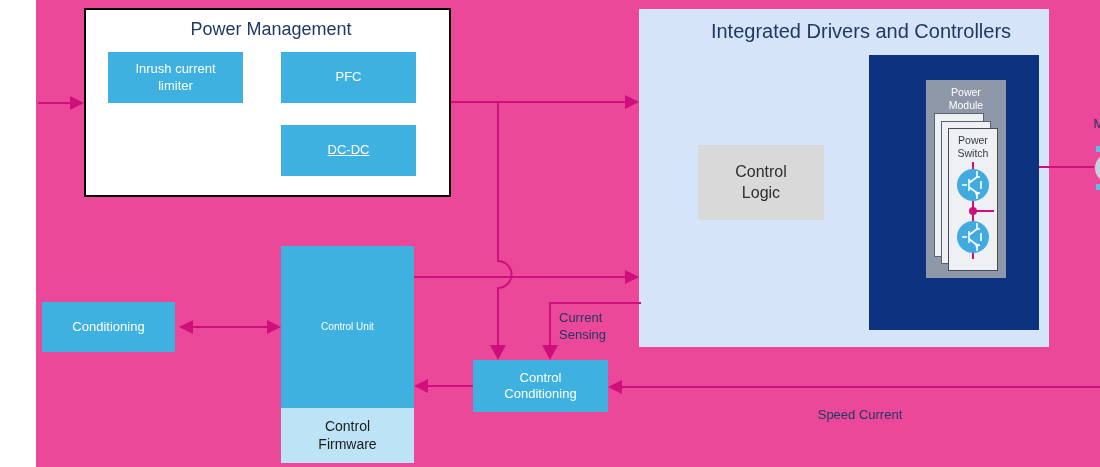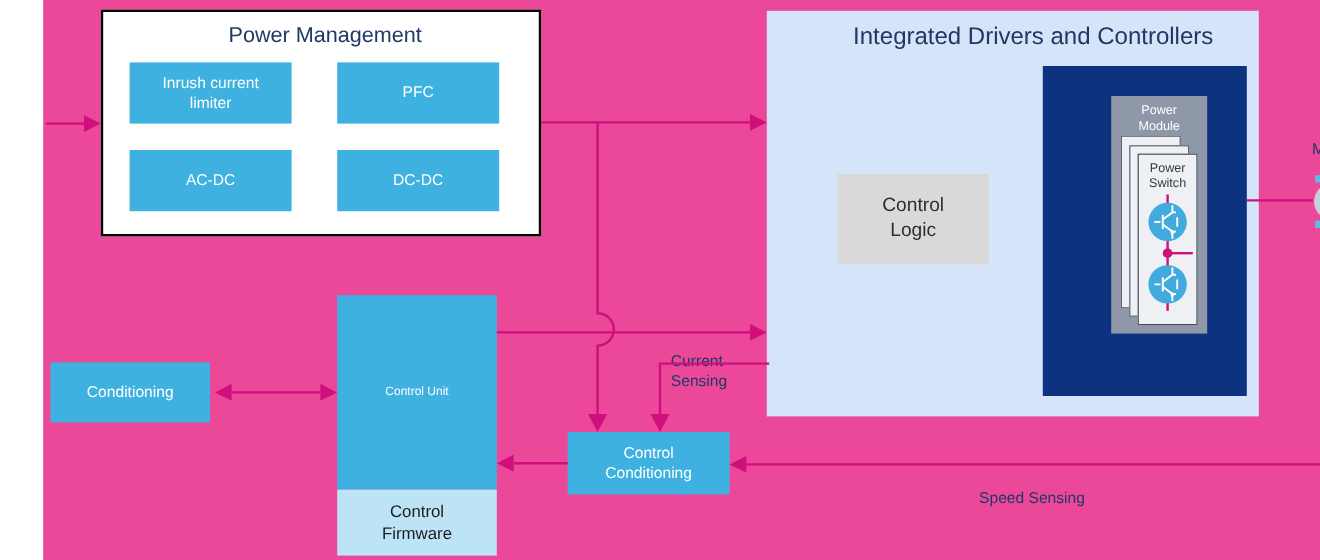--- a/index.html
+++ b/index.html
@@ -54,22 +54,21 @@
 </head>
 <body>
 
 <div id="stage">
 
   <div class="abs pm-box" style="left:48px;top:8px;width:367px;height:189px;"></div>
   <div class="abs pm-title lbl" style="left:90px;top:19px;width:290px;">Power Management</div>
   <div class="abs blue-block lbl" style="left:245px;top:52px;width:135px;height:51px;">PFC</div>
   <div class="abs blue-block lbl" style="left:72px;top:52px;width:135px;height:51px;">Inrush current
 limiter</div>
-  <div class="abs blue-block lbl" style="left:72px;top:125px;width:135px;height:51px;">AC-DC</div>
-  <div class="abs blue-block lbl" style="left:245px;top:125px;width:135px;height:51px;">DC-DC</div>
+  <div class="abs blue-block lbl" style="left:245px;top:125px;width:135px;height:51px;text-decoration:underline;">DC-DC</div>
 
   <div class="abs panel" style="left:603px;top:9px;width:410px;height:338px;"></div>
   <div class="abs panel-title lbl" style="left:660px;top:20px;width:330px;">Integrated Drivers and Controllers</div>
   <div class="abs logic-block lbl" style="left:662px;top:145px;width:126px;height:75px;">Control
 Logic</div>
 
   <div class="abs navy-box" style="left:833px;top:55px;width:170px;height:275px;"></div>
   <div class="abs module-card" style="left:890px;top:80px;width:80px;height:198px;"></div>
   <div class="abs module-title lbl" style="left:890px;top:86px;width:80px;">Power
 Module</div>
@@ -84,23 +83,23 @@
   <div class="abs motor-cap" style="left:1060px;top:184px;width:28px;height:6px;"></div>
   <div class="abs motor-circle" style="left:1059px;top:153px;width:30px;height:30px;">M</div>
 
   <div class="abs blue-block lbl" style="left:6px;top:302px;width:133px;height:50px;">Conditioning</div>
   <div class="abs blue-block lbl" style="left:245px;top:246px;width:133px;height:162px;font-size:10px;">Control Unit</div>
   <div class="abs firmware-block lbl" style="left:245px;top:408px;width:133px;height:55px;">Control
 Firmware</div>
 
   <div class="abs blue-block lbl" style="left:437px;top:360px;width:135px;height:52px;">Control
 Conditioning</div>
-  <div class="abs sensing-label lbl" style="left:523px;top:293px;width:80px;text-align:left;">Current
+  <div class="abs sensing-label lbl" style="left:523px;top:310px;width:80px;text-align:left;">Current
 Sensing</div>
-  <div class="abs sensing-label lbl" style="left:754px;top:407px;width:140px;">Speed Sensing</div>
+  <div class="abs sensing-label lbl" style="left:754px;top:407px;width:140px;">Speed Current</div>
 
   <svg class="overlay" width="1100" height="467" viewBox="0 0 1100 467">
     <g style="stroke:var(--accent_pink);fill:none;" stroke-width="2">
       <path d="M2 103 H34"></path>
       <path d="M415 102 H589"></path>
       <path d="M462 102 V261 A13.5 13.5 0 0 1 462 288 V345"></path>
       <path d="M378 277 H589"></path>
       <path d="M605 303 H514 V345"></path>
       <path d="M437 386 H392"></path>
       <path d="M157 327 H231"></path>

